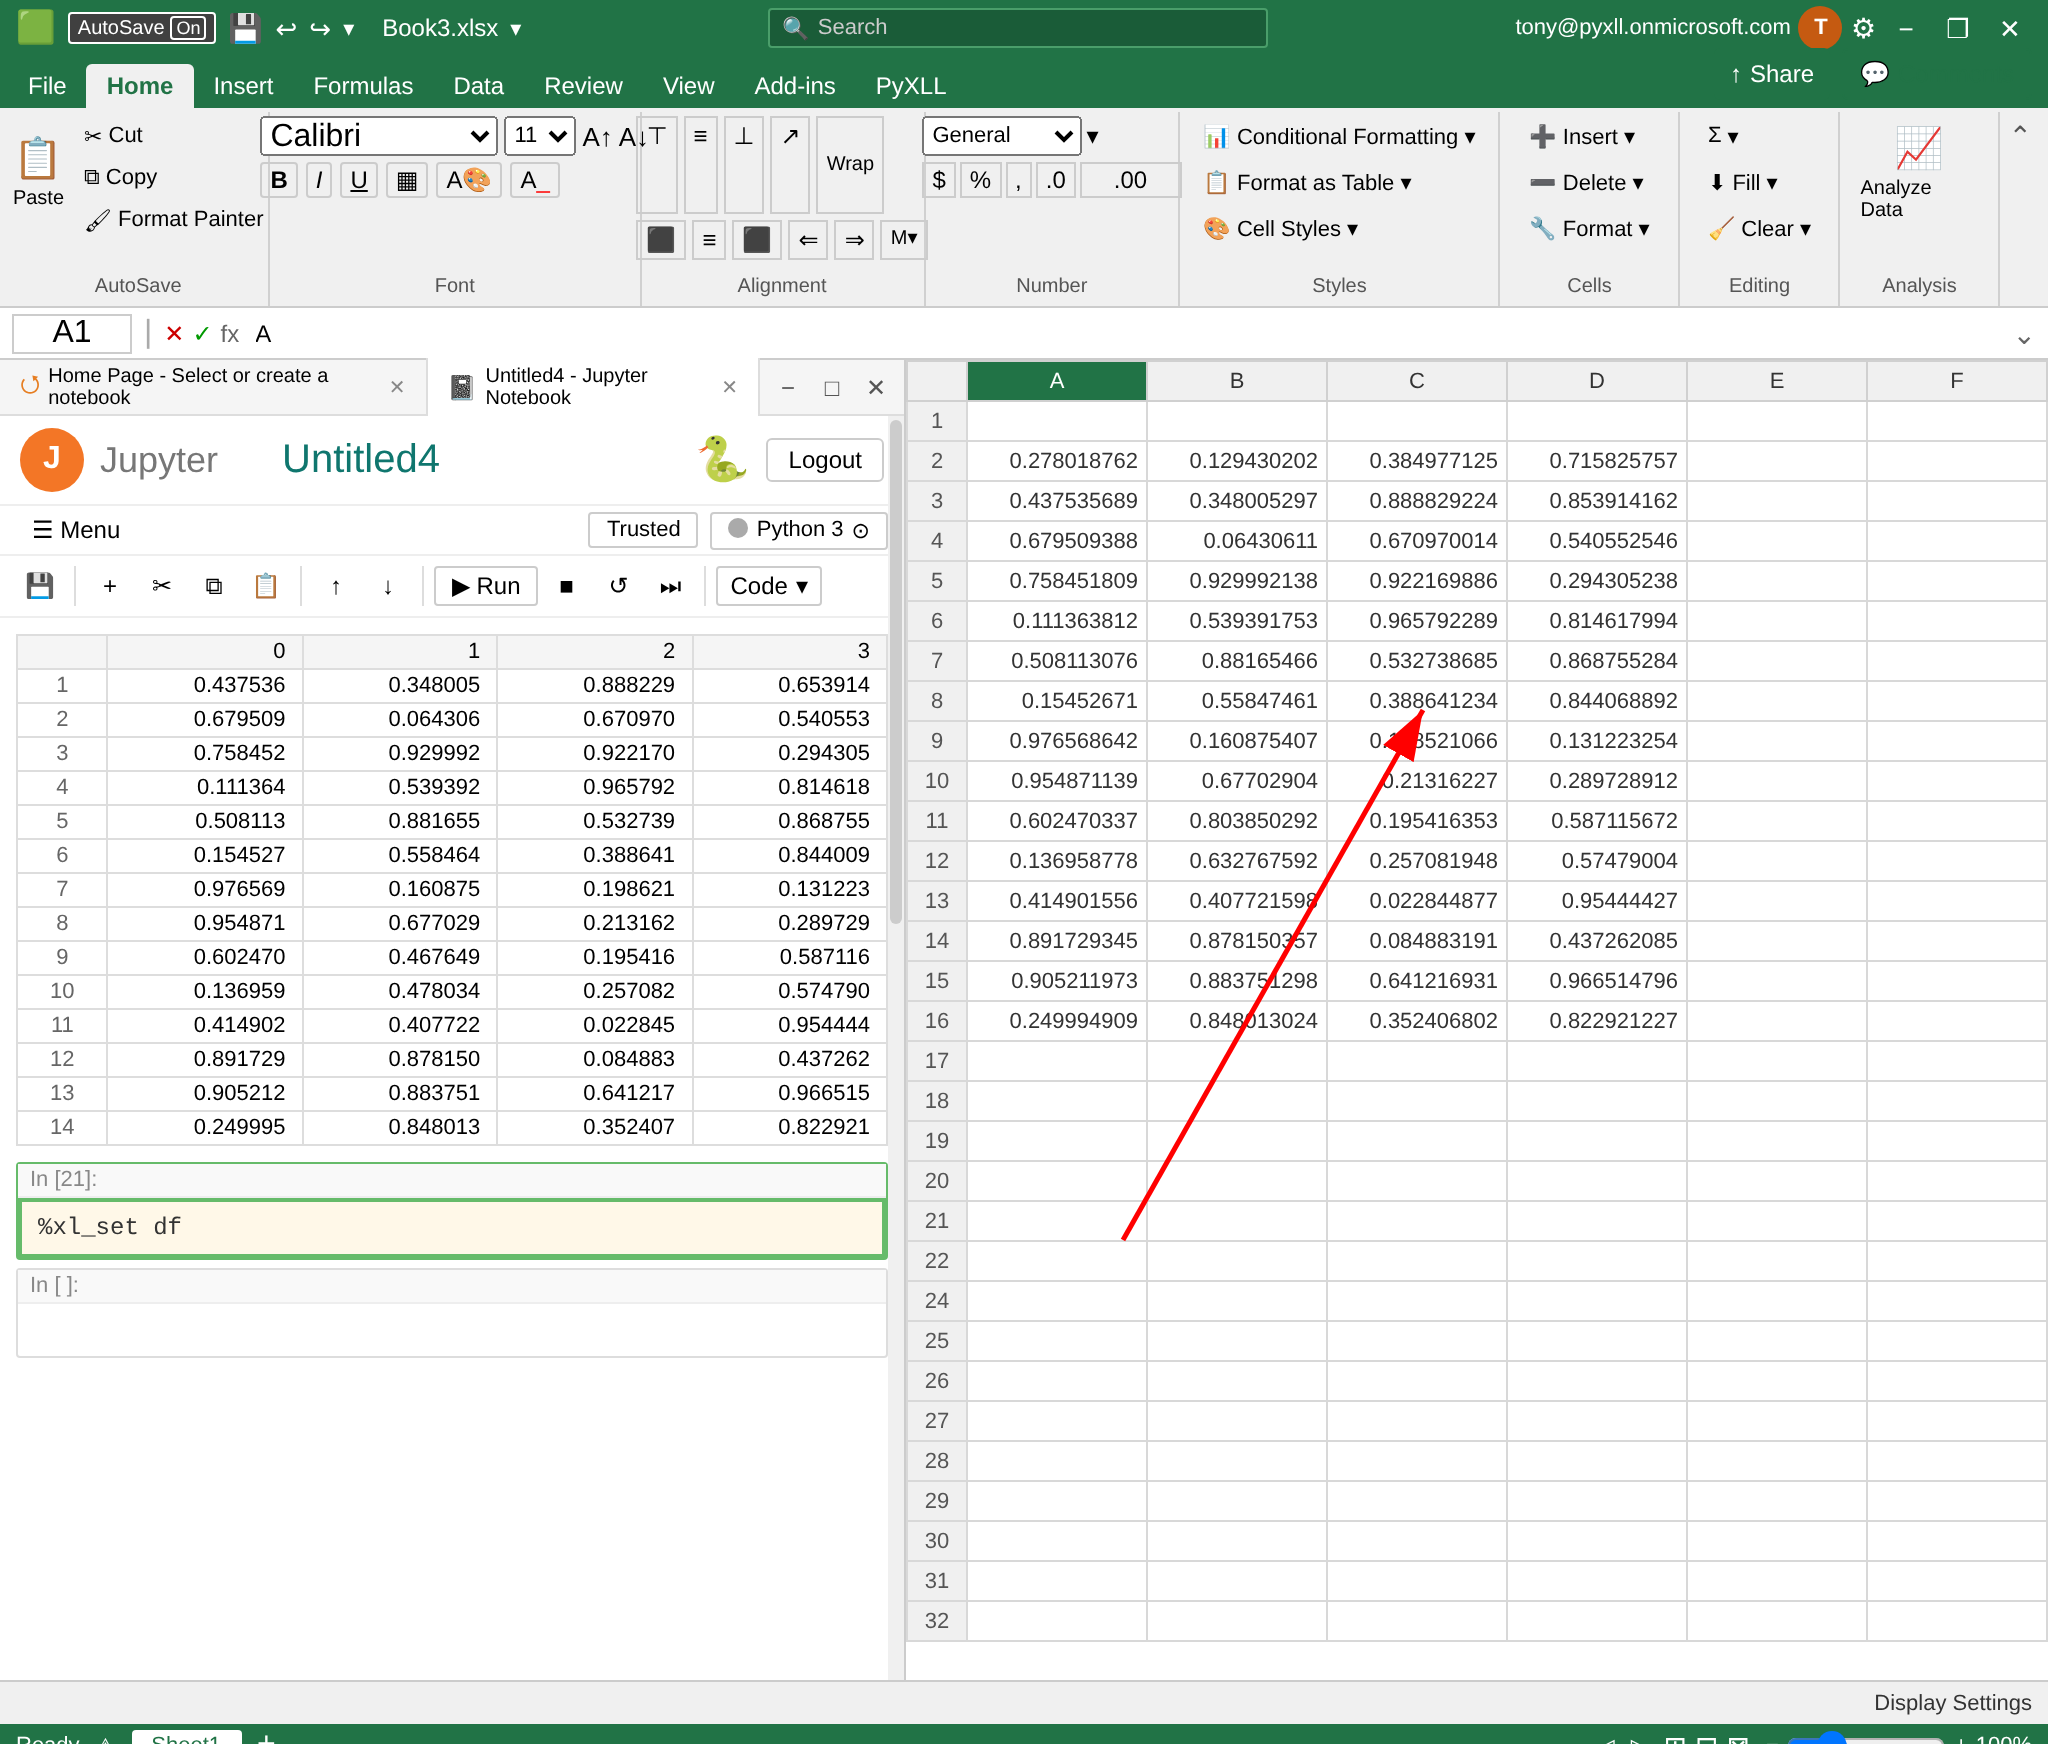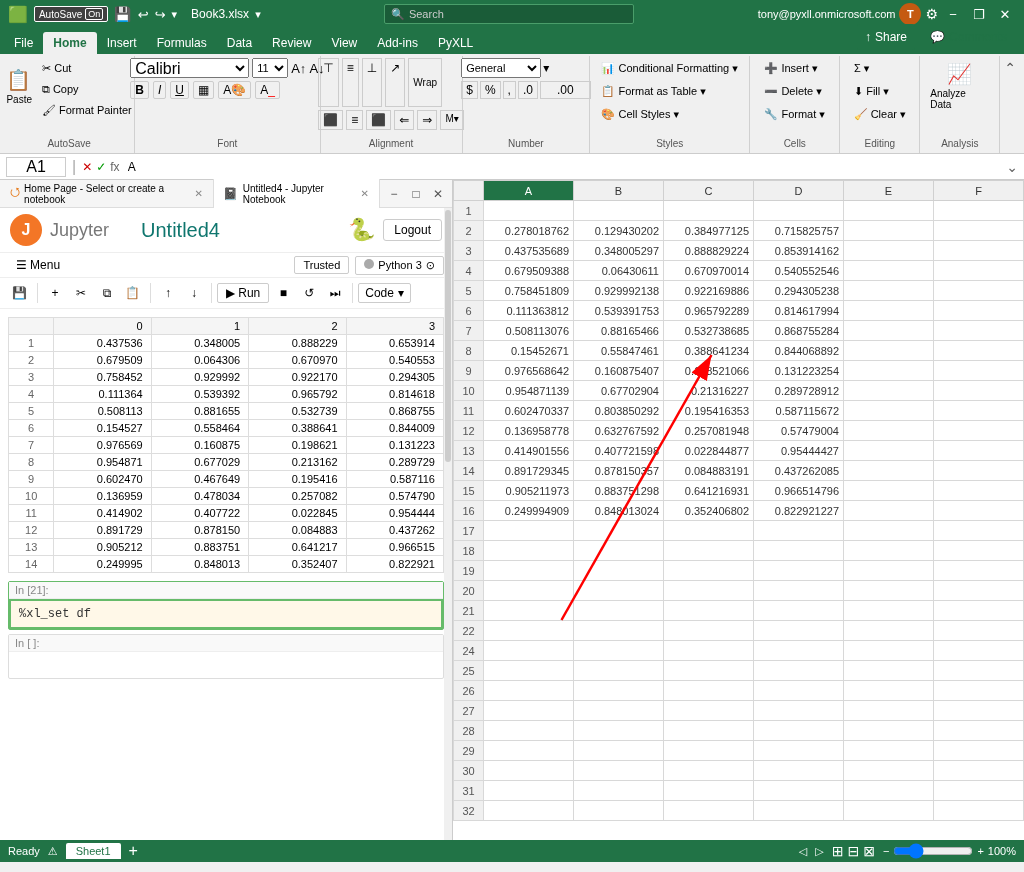--- a/index.html
+++ b/index.html
@@ -1025,20 +1025,23 @@
         <marker id="arrowhead" markerWidth="10" markerHeight="7" refX="10" refY="3.5" orient="auto">
           <polygon points="0 0, 10 3.5, 0 7" fill="red"></polygon>
         </marker>
       </defs>
       <line x1="80" y1="440" x2="230" y2="175" stroke="red" stroke-width="2.5" marker-end="url(#arrowhead)"></line>
     </svg>
   </div>
 </div>
 
 <div style="height:54px;">
+  <div class="display-settings-bar">
+    <span style="cursor:pointer;">Display Settings</span>
+  </div>
   <div class="status-bar">
     <div class="status-left">
       <span>Ready</span>
       <span>⚠</span>
       <div class="sheet-tab">Sheet1</div>
       <span style="cursor:pointer;font-size:16px;">+</span>
     </div>
     <div class="status-right">
       <span style="cursor:pointer;">◁</span>
       <span style="cursor:pointer;">▷</span>

